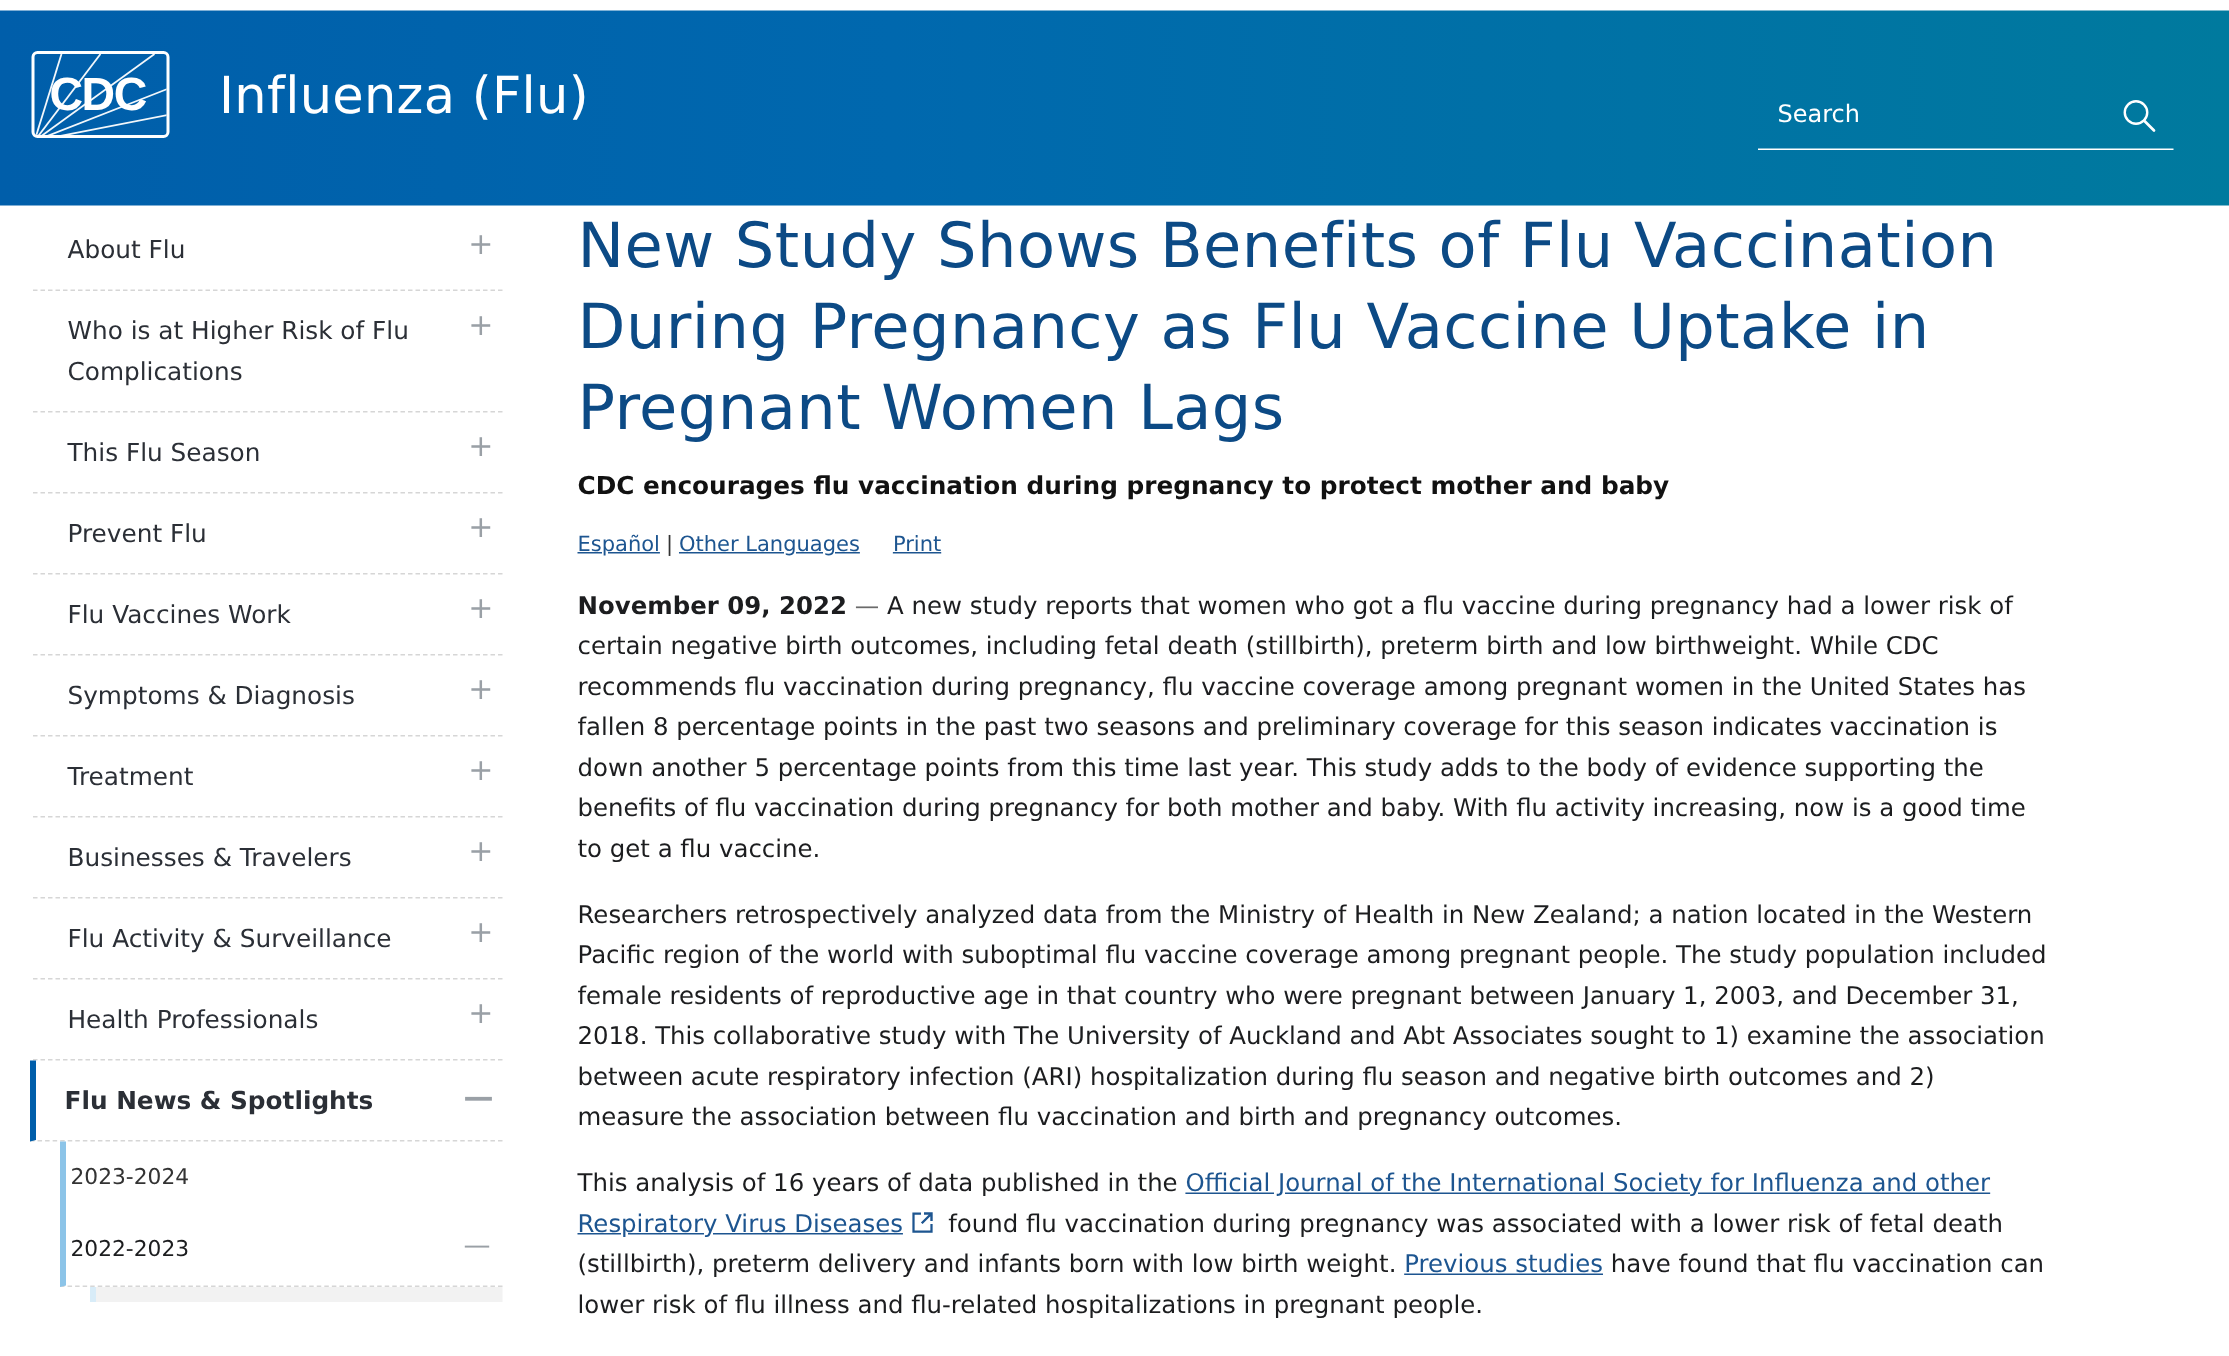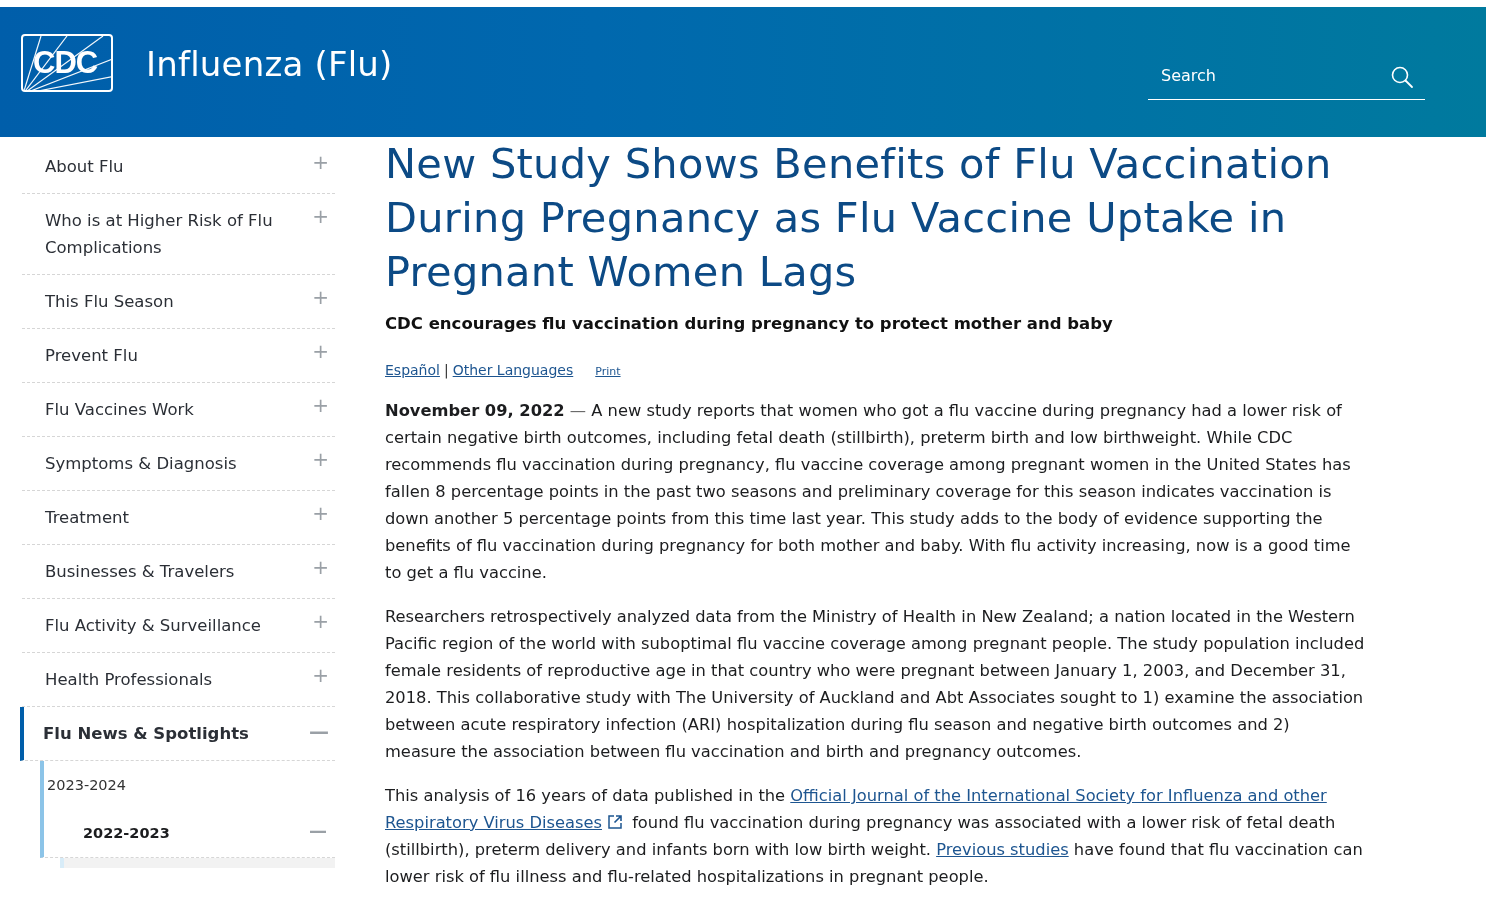--- a/index.html
+++ b/index.html
@@ -19,21 +19,21 @@
     position: absolute; left: 10px; top: 9px; color: #fff;
     font-family: "Liberation Sans", sans-serif; font-weight: bold; font-size: 31px;
     letter-spacing: -1px;
   }
   .site-title {
     position: absolute; left: 146px; top: 37px; color: #fff;
     font-family: "DejaVu Sans", sans-serif; font-size: 34px; font-weight: normal;
     letter-spacing: 0.2px;
   }
   .search {
-    position: absolute; left: 1148px; top: 44px; width: 277px; height: 49px;
+    position: absolute; left: 1172px; top: 44px; width: 277px; height: 49px;
     border-bottom: 1.5px solid #fff;
   }
   .search-input {
     position: absolute; left: 0; top: 0; width: 230px; height: 48px;
     background: transparent; border: none; outline: none; color: #fff;
     font-family: "DejaVu Sans", sans-serif; font-size: 16px; padding-left: 13px;
   }
   .search-input::placeholder { color: #fff; }
   .search-btn { position: absolute; left: 242px; top: 14px; width: 24px; height: 24px; cursor: pointer; }
 
@@ -47,34 +47,34 @@
     position: relative; border-bottom: 1px dashed #d6d6d6;
     padding: 13px 50px 13px 23px; font-size: 16.5px; line-height: 27px; color: #2b2f36;
   }
   .nav-item .toggle {
     position: absolute; right: 6px; top: 11px; color: #9aa0a6; font-size: 20px; line-height: 22px;
   }
   .nav-item.active { font-weight: bold; border-left: 4px solid #005eaa; padding-left: 19px; margin-left: -2px; }
   .nav-item.active .toggle { top: 13px; }
   .sub { position: relative; margin-left: 18px; border-left: 4px solid #8cc4e8; border-bottom: 1px dashed #d6d6d6; }
   .sub-item { position: relative; padding: 11px 40px 11px 3px; font-size: 14.5px; line-height: 26px; color: #333; }
-  .sub-item.current { font-weight: bold; color: #1c1d1f; margin-left: 36px; }
+  .sub-item.current { font-weight: normal; color: #1c1d1f; }
   .sub-item .toggle { position: absolute; right: 8px; top: 9px; color: #9aa0a6; font-size: 18px; }
   .sub2 { margin-left: 38px; height: 10px; border-left: 4px solid #d8ecf8; background: #f2f2f2; }
 
   .main { position: absolute; left: 385px; top: 137px; width: 980px; }
   .page-title {
     font-family: "DejaVu Sans", sans-serif; font-weight: normal;
     font-size: 41.5px; line-height: 54px; color: #0c4a85; letter-spacing: 0.3px;
     width: 960px;
   }
   .subtitle { margin-top: 15px; font-size: 16.5px; font-weight: bold; color: #111; }
   .lang-row { margin-top: 22px; font-size: 14px; color: #333; display: flex; align-items: baseline; }
   .lang-row a { color: #1d5590; text-decoration: underline; }
-  .print { margin-left: 22px; font-size: 11px; margin-top: 10px; }
+  .print { margin-left: 22px; font-size: 14px; }
   p.body {
     font-size: 16.3px; line-height: 27px; color: #1c1d1f; margin-top: 17px;
   }
   p.body.first { margin-top: 19px; }
   p.body a { color: #1d5590; text-decoration: underline; }
   .dash { color: #6b6b6b; }
   .ext { display: inline-block; vertical-align: -2px; margin: 0 4px 0 5px; }
 </style>
 </head>
 <body>

